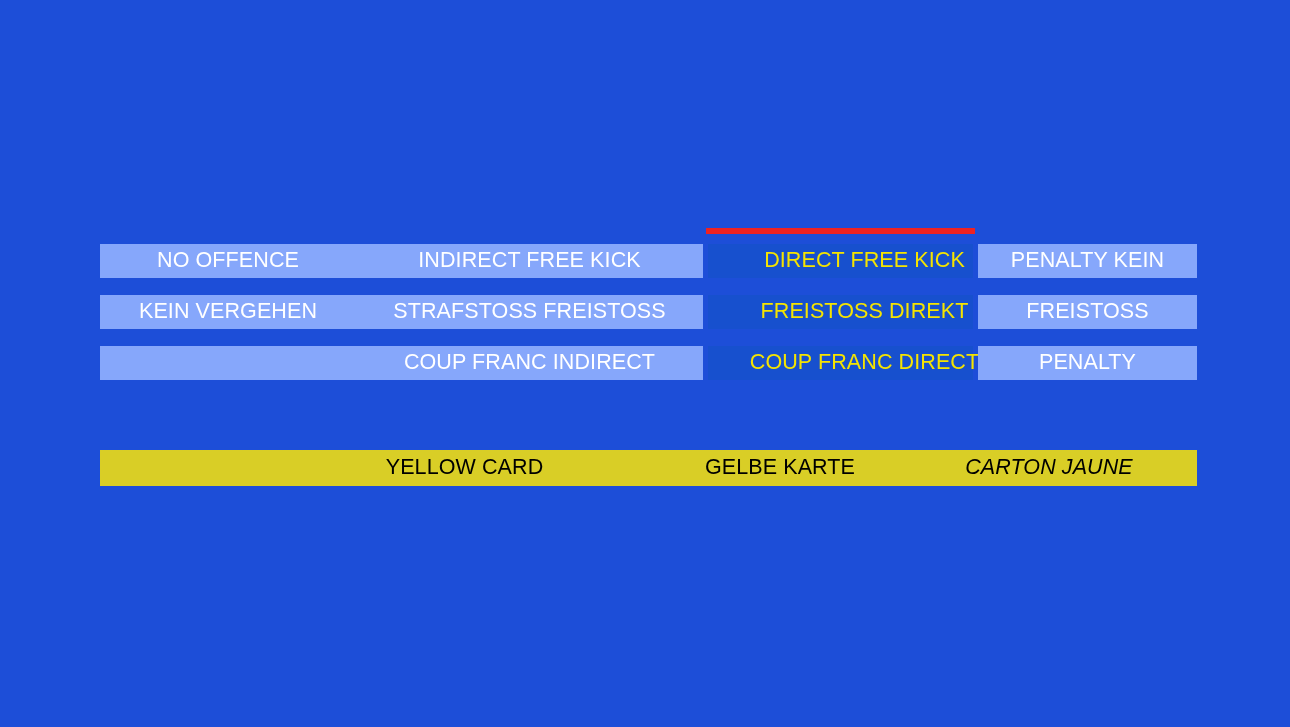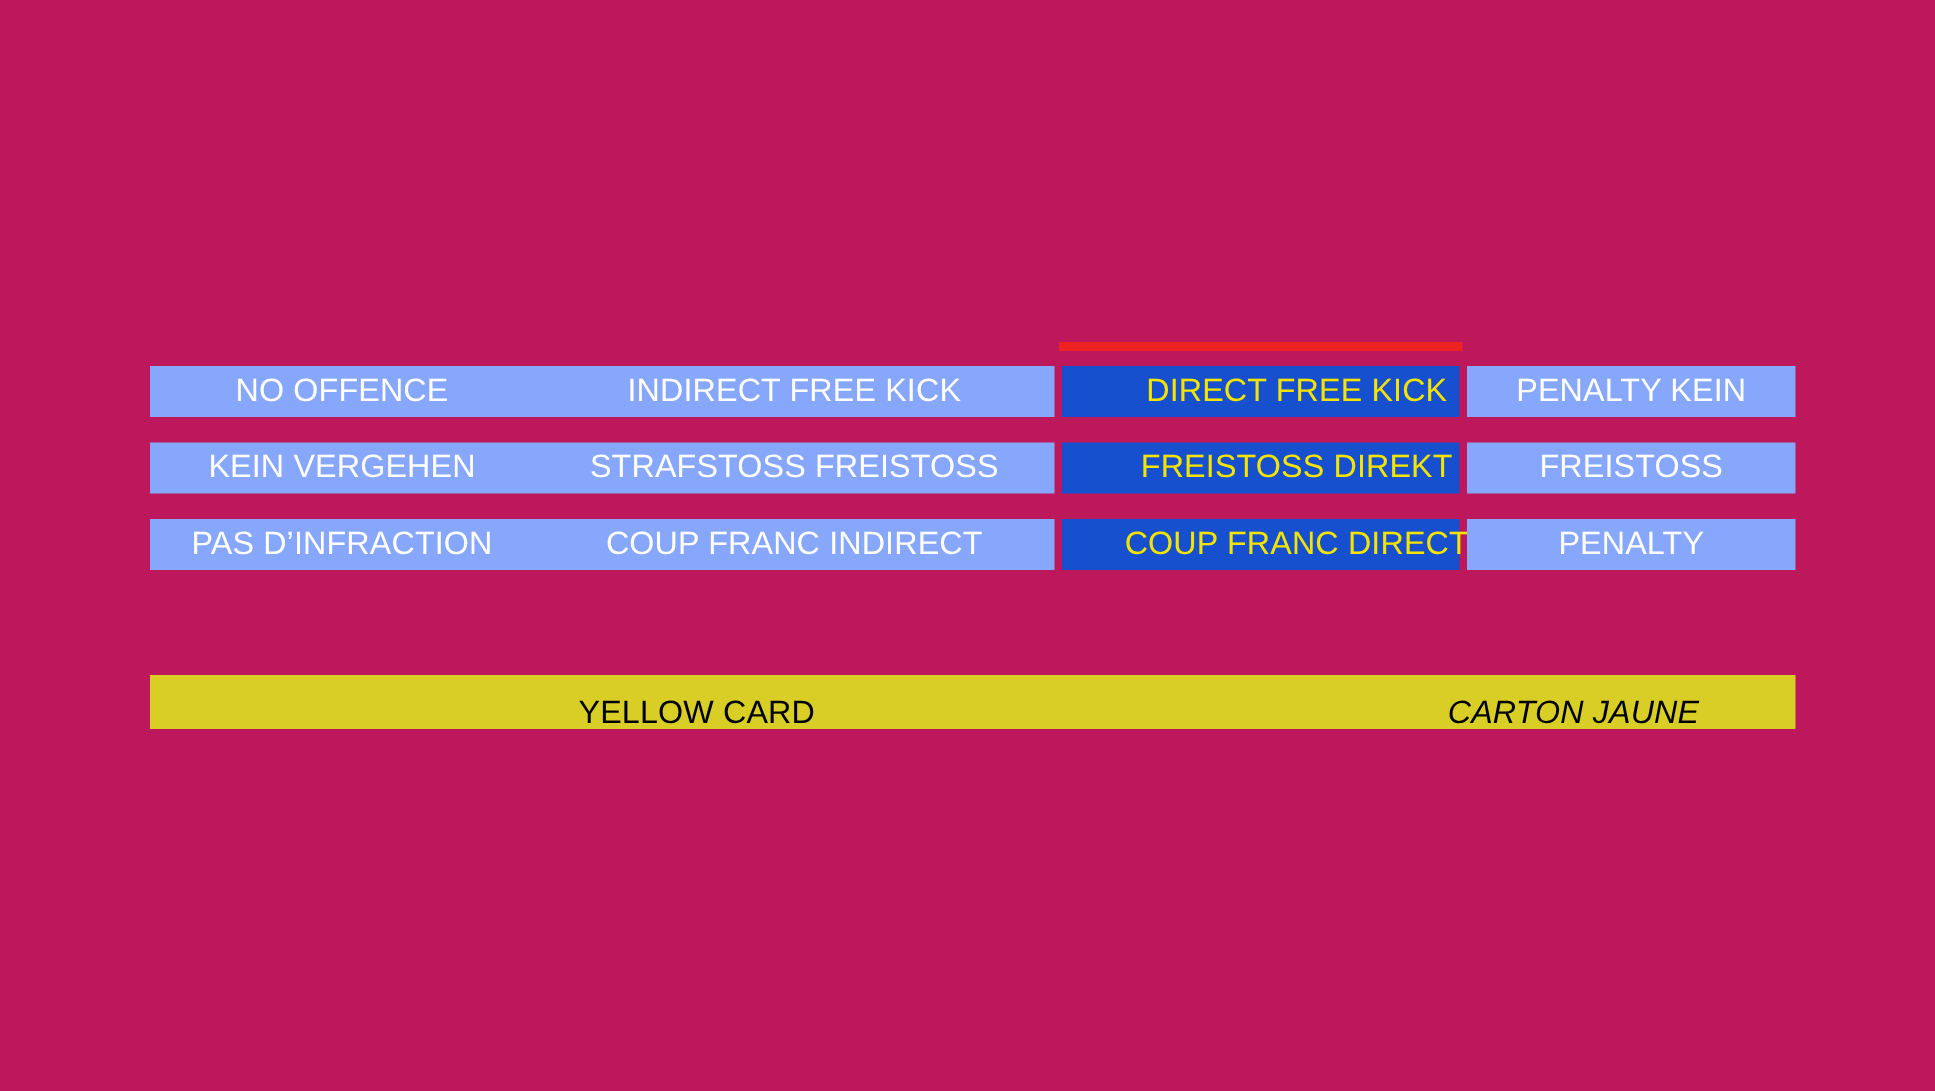--- a/index.html
+++ b/index.html
@@ -14,21 +14,21 @@
     overflow: hidden;
     position: relative;
   }
 
   #slide {
     position: absolute;
     left: 0;
     top: 0;
     width: 1290px;
     height: 727px;
-    background: #be185d;
+    background: #1d4ed8;
   }
 
   
   .scale {
     position: absolute;
     left: 100px;
     top: 244px;
     width: 1097px;
   }
 
@@ -109,21 +109,21 @@
     top: 450px;
     width: 1097px;
     height: 36px;
     background: #D9CE26;
   }
   .yellow-cell {
     position: absolute;
     top: 0;
     height: 36px;
     display: flex;
-    align-items: flex-end;
+    align-items: center;
     justify-content: center;
     white-space: nowrap;
   }
   .yellow-cell .cell-label {
     color: #000000;
     font-size: 21.5px;
   }
   .yc-0 { left: 167px;  width: 395px; }
   .yc-1 { left: 500px;  width: 360px; }
   .yc-2 { left: 784px;  width: 330px; font-style: italic; }
@@ -166,39 +166,39 @@
       <div class="cell selected col-1">
         <span class="cell-label">FREISTOSS DIREKT</span>
       </div>
       <div class="cell light col-2">
         <span class="cell-label">FREISTOSS</span>
       </div>
     </div>
 
     <div class="scale-row">
       <div class="cell light col-0">
-        <div class="sub sub-a">
-          <span class="cell-label">PAS D’INFRACTION</span>
-        </div>
         <div class="sub sub-b">
           <span class="cell-label">COUP FRANC INDIRECT</span>
         </div>
       </div>
       <div class="cell selected col-1">
         <span class="cell-label">COUP FRANC DIRECT</span>
       </div>
       <div class="cell light col-2">
         <span class="cell-label">PENALTY</span>
       </div>
     </div>
 
   </div>
 
   <div class="yellow-bar">
     <div class="yellow-cell yc-0">
       <span class="cell-label">YELLOW CARD</span>
     </div>
+    <div class="yellow-cell yc-1">
+      <span class="cell-label">GELBE KARTE</span>
+    </div>
     <div class="yellow-cell yc-2">
       <span class="cell-label">CARTON JAUNE</span>
     </div>
   </div>
 
 </div>
 
 </body></html>

